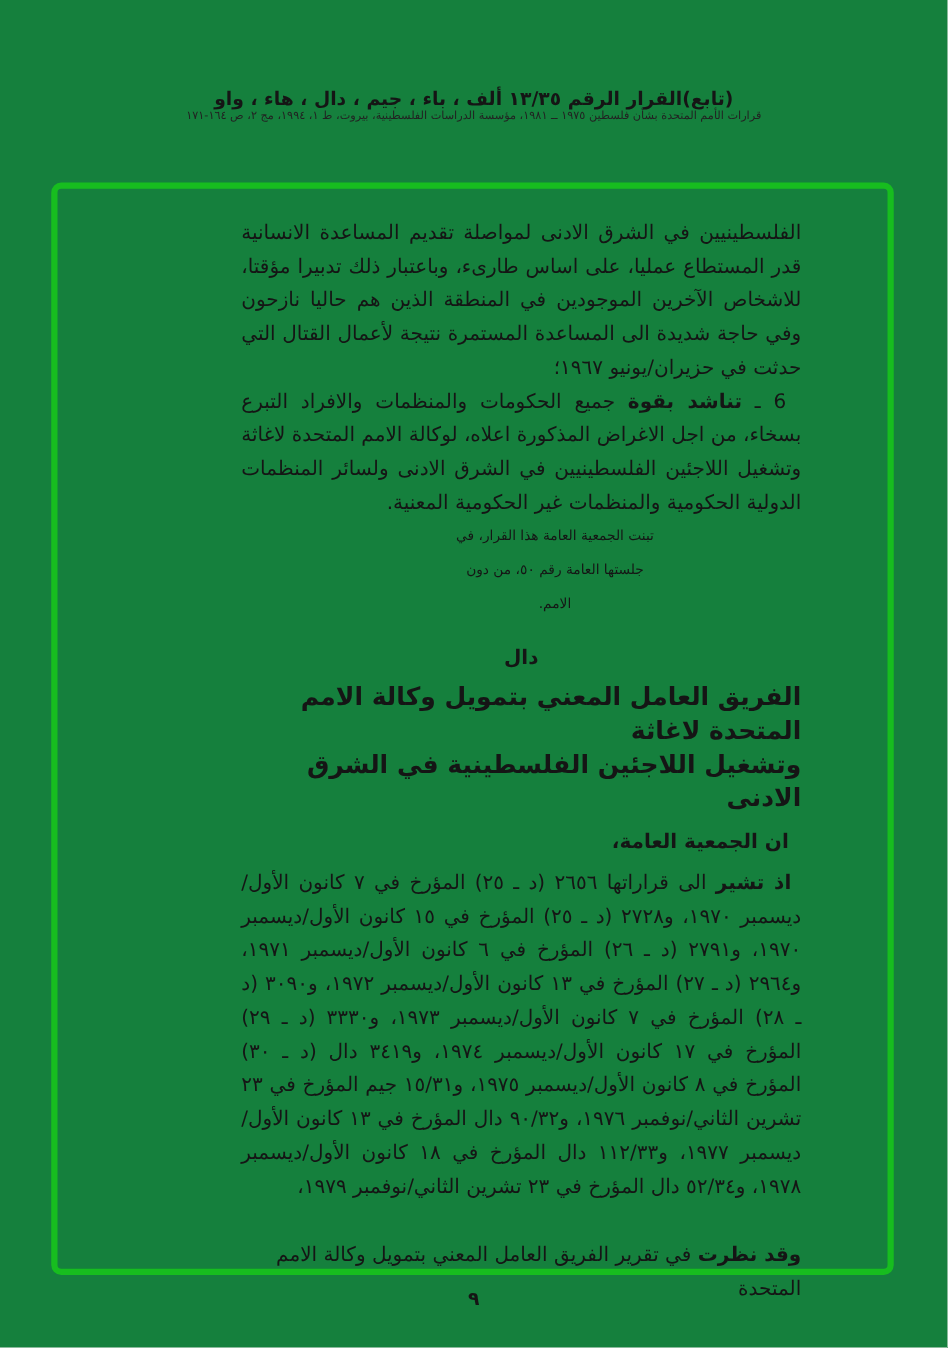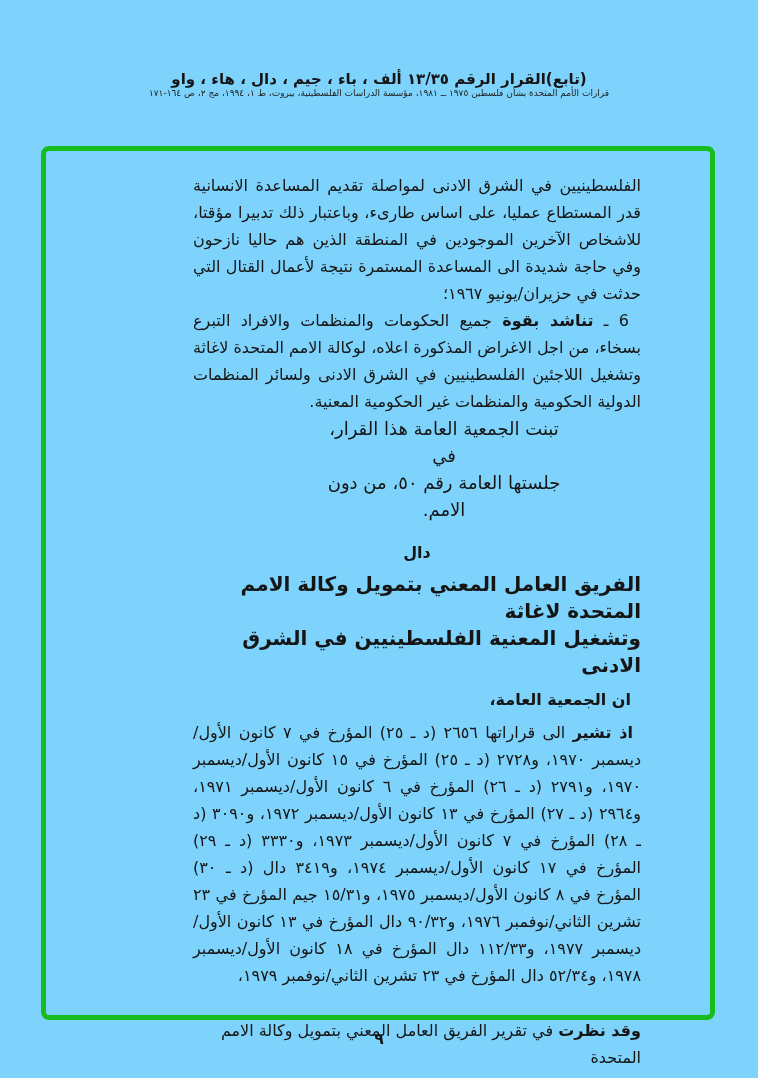--- a/index.html
+++ b/index.html
@@ -1,20 +1,20 @@
 <!DOCTYPE html>
 <html lang="ar" dir="rtl"><head>
 <meta charset="utf-8">
 <style>
   html,body { margin:0; padding:0; background:#e8e8e8; }
   .page {
     position:relative;
     width:758px; height:1078px;
     margin:0 auto;
-    background:#7dd3fc;
+    background:#15803d;
     font-family:"DejaVu Sans", sans-serif;
     color:#151515;
     overflow:hidden;
     direction:rtl;
   }
   
   .header { position:absolute; top:70px; left:0; right:0; text-align:center; direction:rtl; }
   .header-title { font-size:15px; font-weight:bold; letter-spacing:0.5px; }
   .header-source { font-size:9px; margin-top:0; color:#222; letter-spacing:0.2px; }
   
@@ -36,21 +36,21 @@
     line-height:27px;
     text-align:justify;
   }
   .content p { margin:0; }
   .para3 { text-indent:12px; }
   .lead-bold { font-weight:bold; }
   .adoption {
     width:238px;
     margin:0 78px 0 auto;
     text-align:center;
-    font-size:18px;
+    font-size:11px;
     line-height:27px;
   }
   .section-letter {
     text-align:center; font-weight:bold; font-size:16px; margin-top:16px !important;
   }
   .section-title {
     text-align:right; font-weight:bold; font-size:20px; line-height:27px; margin-top:5px !important;
   }
   .preamble { font-weight:bold; text-indent:10px; margin-top:7px !important; text-align:right; }
   .recital { margin-top:6px !important; text-indent:8px; }
@@ -86,21 +86,21 @@
     <div class="adoption">
       <div>تبنت الجمعية العامة هذا القرار، في</div>
       <div>جلستها العامة رقم ٥٠، من دون</div>
       <div>الامم.</div>
     </div>
 
     <p class="section-letter">دال</p>
 
     <div class="section-title">
       <div>الفريق العامل المعني بتمويل وكالة الامم المتحدة لاغاثة</div>
-      <div>وتشغيل المعنية الفلسطينيين في الشرق الادنى</div>
+      <div>وتشغيل اللاجئين الفلسطينية في الشرق الادنى</div>
     </div>
 
     <p class="preamble">ان الجمعية العامة،</p>
 
     <p class="para recital">
       <span class="lead-bold">اذ تشير</span><span> الى قراراتها ٢٦٥٦ (د ـ ٢٥) المؤرخ في ٧ كانون الأول/ديسمبر ١٩٧٠، و٢٧٢٨ (د ـ ٢٥) المؤرخ في ١٥ كانون الأول/ديسمبر ١٩٧٠، و٢٧٩١ (د ـ ٢٦) المؤرخ في ٦ كانون الأول/ديسمبر ١٩٧١، و٢٩٦٤ (د ـ ٢٧) المؤرخ في ١٣ كانون الأول/ديسمبر ١٩٧٢، و٣٠٩٠ (د ـ ٢٨) المؤرخ في ٧ كانون الأول/ديسمبر ١٩٧٣، و٣٣٣٠ (د ـ ٢٩) المؤرخ في ١٧ كانون الأول/ديسمبر ١٩٧٤، و٣٤١٩ دال (د ـ ٣٠) المؤرخ في ٨ كانون الأول/ديسمبر ١٩٧٥، و١٥/٣١ جيم المؤرخ في ٢٣ تشرين الثاني/نوفمبر ١٩٧٦، و٩٠/٣٢ دال المؤرخ في ١٣ كانون الأول/ديسمبر ١٩٧٧، و١١٢/٣٣ دال المؤرخ في ١٨ كانون الأول/ديسمبر ١٩٧٨، و٥٢/٣٤ دال المؤرخ في ٢٣ تشرين الثاني/نوفمبر ١٩٧٩،</span>
     </p>
 
     <p class="para considered">
       <span class="lead-bold">وقد نظرت</span><span> في تقرير الفريق العامل المعني بتمويل وكالة الامم المتحدة</span>

